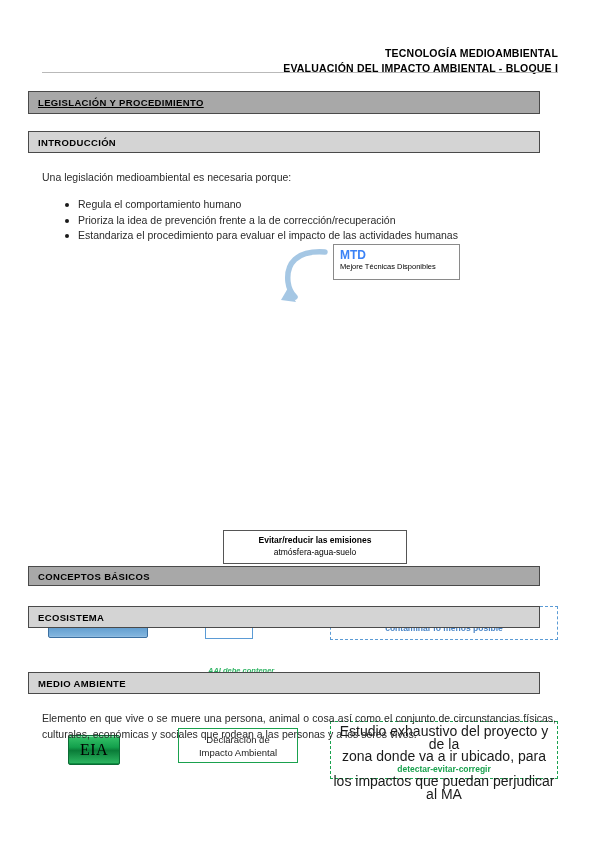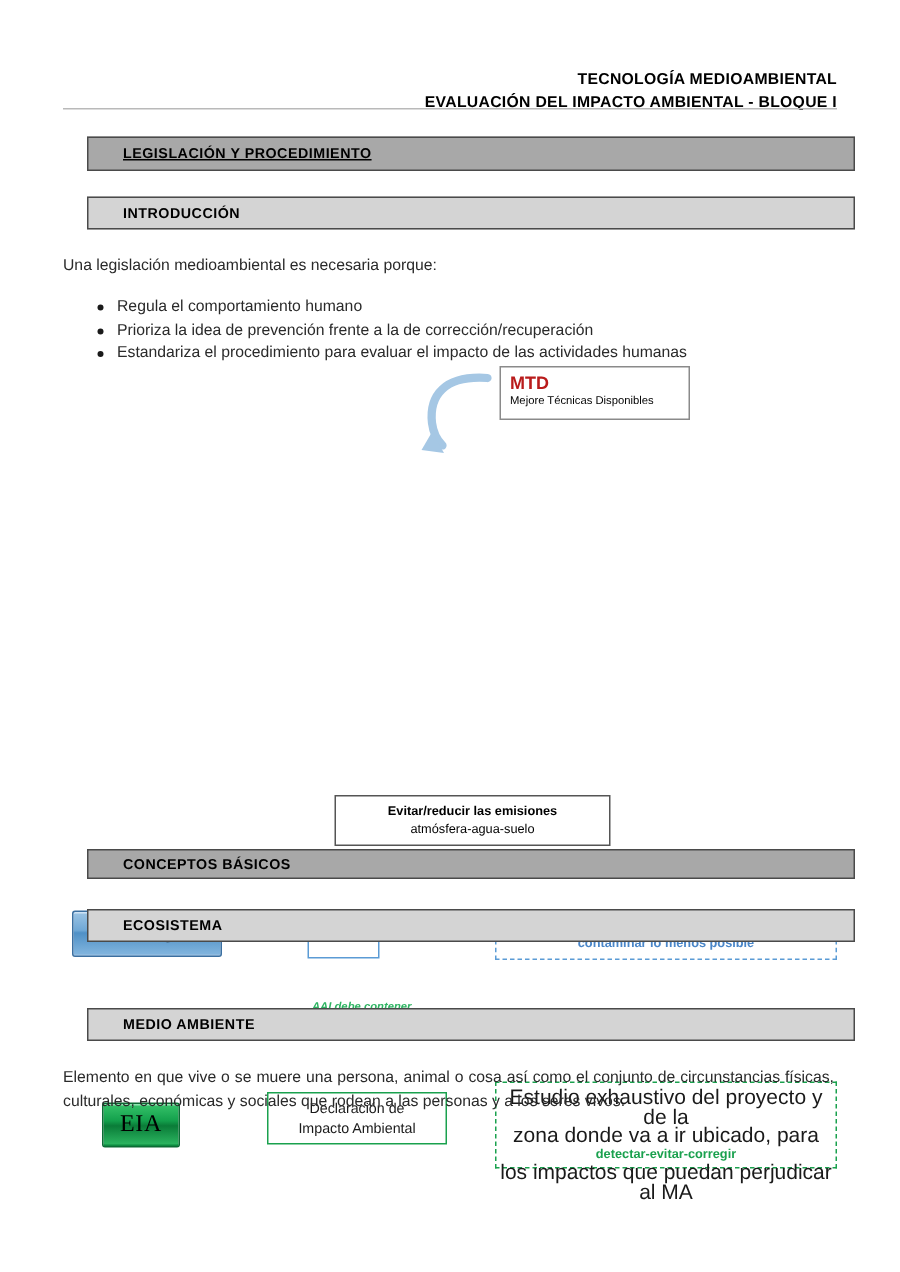--- a/index.html
+++ b/index.html
@@ -41,27 +41,27 @@
     left: 42px;
     top: 72px;
     width: 516px;
     height: 1px;
     background: #b9b9b9;
   }
 
   
   .band {
     position: absolute;
-    left: 58px;
+    left: 28px;
     width: 512px;
     box-sizing: border-box;
     border: 1px solid #4a4a4a;
     display: flex;
     align-items: center;
-    padding-left: 23px;
+    padding-left: 9px;
     font-weight: bold;
     font-size: 9.5px;
     letter-spacing: .35px;
     color: #000;
   }
   .band.dark   { background: #a8a8a8; }
   .band.light  { background: #d4d4d4; }
   .band .u     { text-decoration: underline; }
 
   
@@ -109,21 +109,21 @@
   .dnode { position: absolute; box-sizing: border-box; }
 
   
   .box-mtd {
     left: 333px; top: 6px;
     width: 127px; height: 36px;
     background: #fff;
     border: 1px solid #8a8a8a;
     padding: 3px 0 0 6px;
   }
-  .box-mtd .t1 { font-size: 12px; font-weight: bold; color: #b91c1c; line-height: 14px; }
+  .box-mtd .t1 { font-size: 12px; font-weight: bold; color: #3b82f6; line-height: 14px; }
   .box-mtd .t2 { font-size: 7.5px; color: #000; line-height: 10px; }
 
   
   .box-evitar {
     left: 223px; top: 292px;
     width: 184px; height: 34px;
     background: #fff;
     border: 1px solid #555;
     text-align: center;
     padding-top: 3px;

